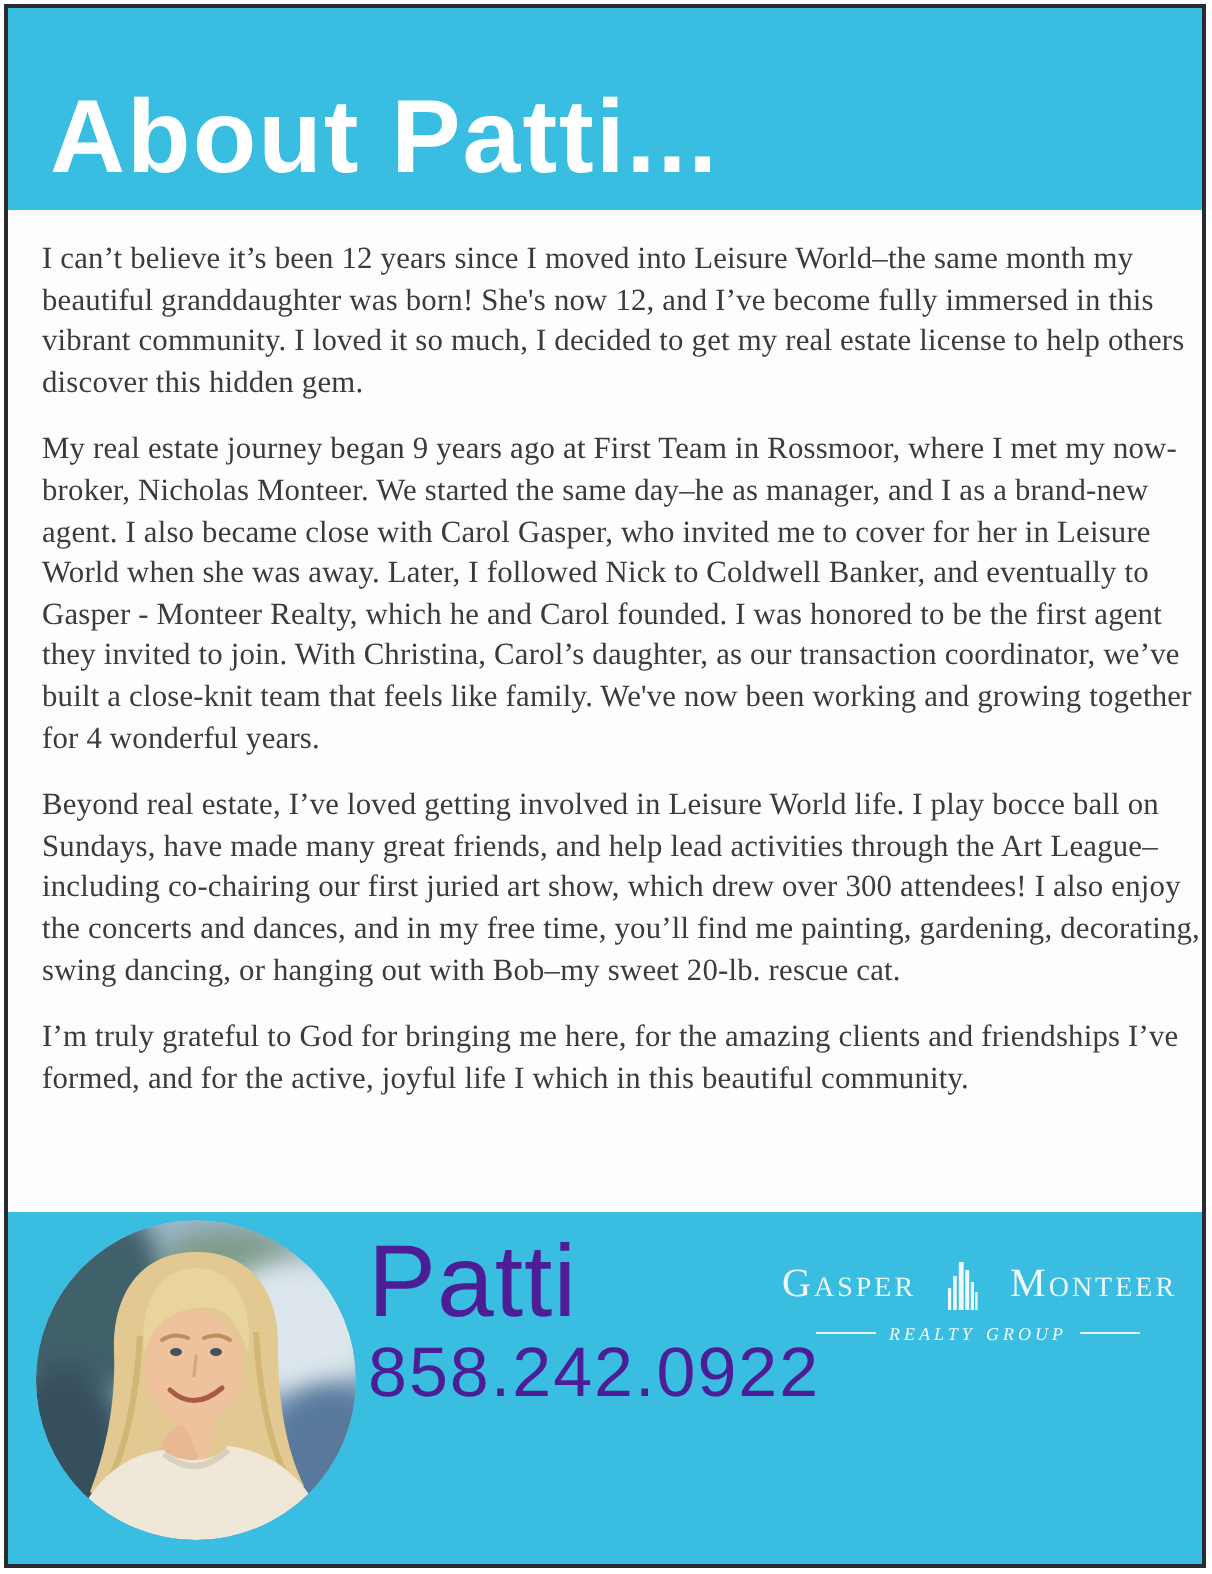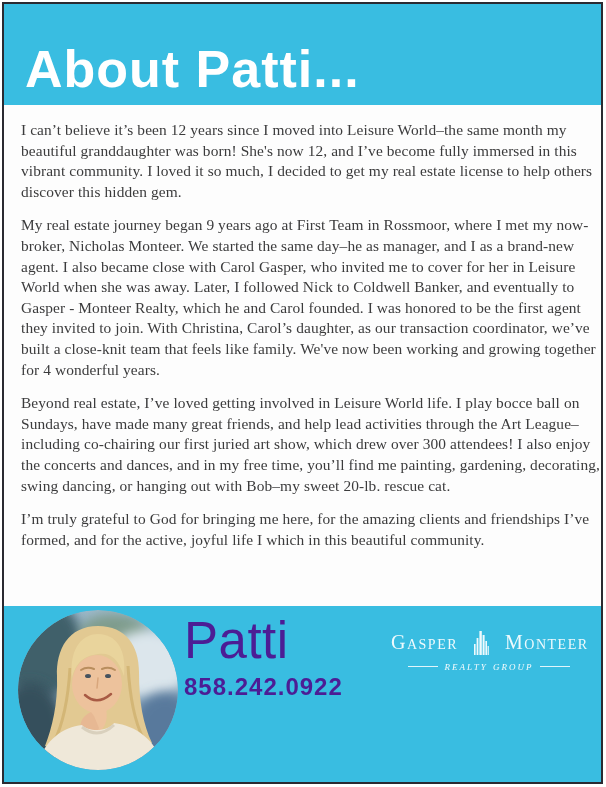--- a/index.html
+++ b/index.html
@@ -29,21 +29,21 @@
   .footer{
     position:absolute;left:0;right:0;bottom:0;height:176px;background:#39bde1;
   }
   .avatar{
     position:absolute;left:14px;top:4px;width:160px;height:160px;border-radius:50%;
     overflow:hidden;
   }
   .avatar svg{display:block;}
   .name-block{position:absolute;left:180px;top:10px;color:#4c1d95;}
   .name-line{font-size:51px;line-height:49px;font-weight:400;letter-spacing:0.5px;}
-  .phone{font-size:24px;line-height:30px;margin-top:7px;letter-spacing:1px;font-weight:700;}
+  .phone{font-size:35px;line-height:30px;margin-top:7px;letter-spacing:1px;font-weight:400;}
   .email{font-size:16.5px;line-height:19px;margin-top:4px;letter-spacing:0.4px;font-weight:bold;}
   .logo{
     position:absolute;right:14px;top:23px;width:196px;color:#eefafd;text-align:center;
     font-family:"Liberation Serif",serif;
   }
   .logo-top{
     display:flex;align-items:center;justify-content:space-between;gap:16px;
   }
   .logo-word{
     font-variant:small-caps;font-size:20px;letter-spacing:1.5px;line-height:20px;

